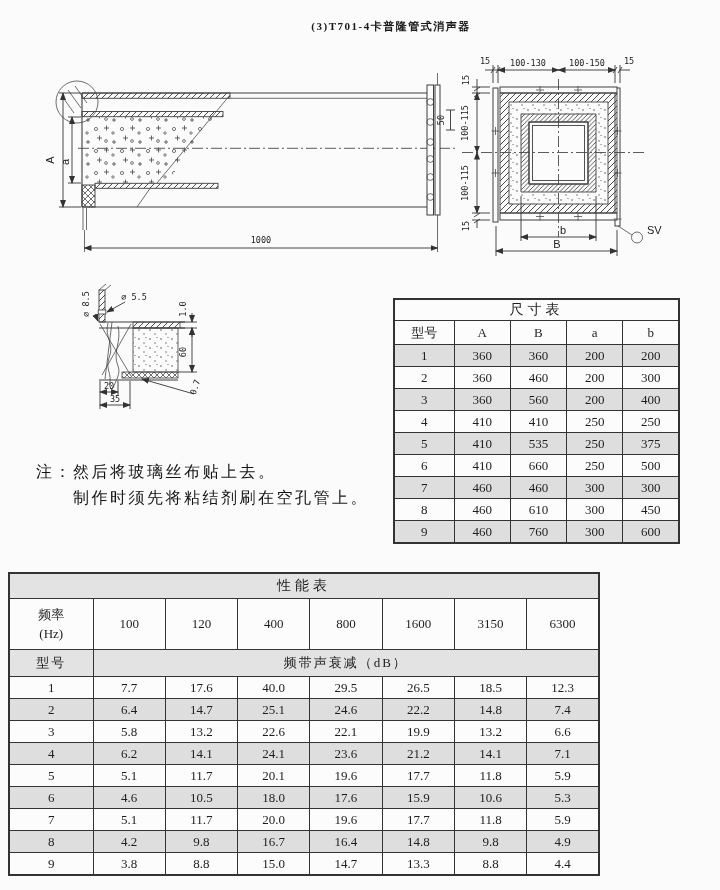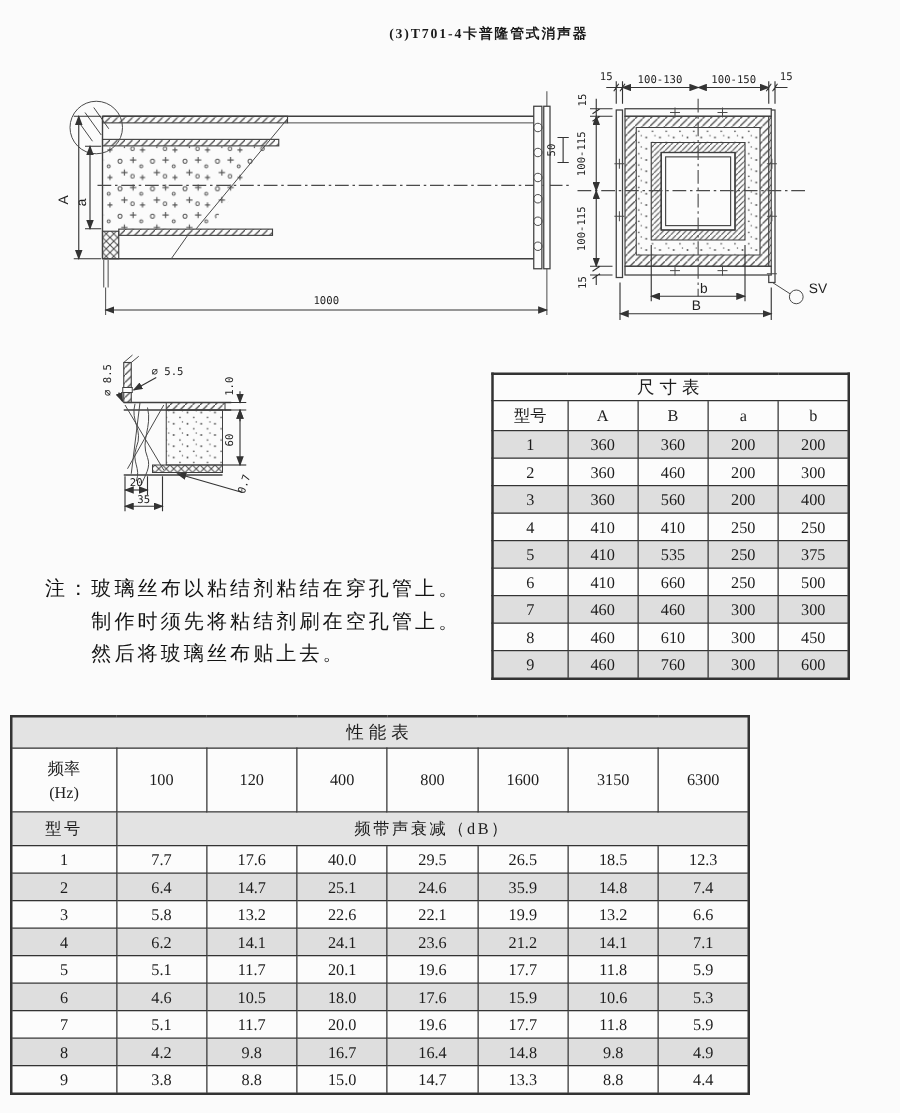--- a/index.html
+++ b/index.html
@@ -218,23 +218,22 @@
   <path class="dim-ln" d="M18,99 V127 M36,99 V114 M48,99 V127"></path>
   <line class="dim-ln" x1="18" y1="110" x2="36" y2="110" marker-start="url(#arrS)" marker-end="url(#arr)"></line>
   <line class="dim-ln" x1="18" y1="123" x2="48" y2="123" marker-start="url(#arrS)" marker-end="url(#arr)"></line>
   <text class="dim" x="27" y="107" text-anchor="middle">20</text>
   <text class="dim" x="33" y="120" text-anchor="middle">35</text>
 </svg>
 
 <div class="note">
   <div class="prefix">注：</div>
   <div>
-    <div>玻璃丝布以粘结剂粘结在穿孔管上。</div>
+    <div>然后将玻璃丝布贴上去。</div>
     <div>制作时须先将粘结剂刷在空孔管上。</div>
-    <div>然后将玻璃丝布贴上去。</div>
   </div>
 </div>
 
 <table class="tbl size-table">
   <colgroup>
       <col style="width:60px">
       <col>
       <col>
       <col>
       <col>
@@ -361,21 +360,21 @@
         <td>26.5</td>
         <td>18.5</td>
         <td>12.3</td>
       </tr>
       <tr>
         <td>2</td>
         <td>6.4</td>
         <td>14.7</td>
         <td>25.1</td>
         <td>24.6</td>
-        <td>35.9</td>
+        <td>22.2</td>
         <td>14.8</td>
         <td>7.4</td>
       </tr>
       <tr>
         <td>3</td>
         <td>5.8</td>
         <td>13.2</td>
         <td>22.6</td>
         <td>22.1</td>
         <td>19.9</td>

